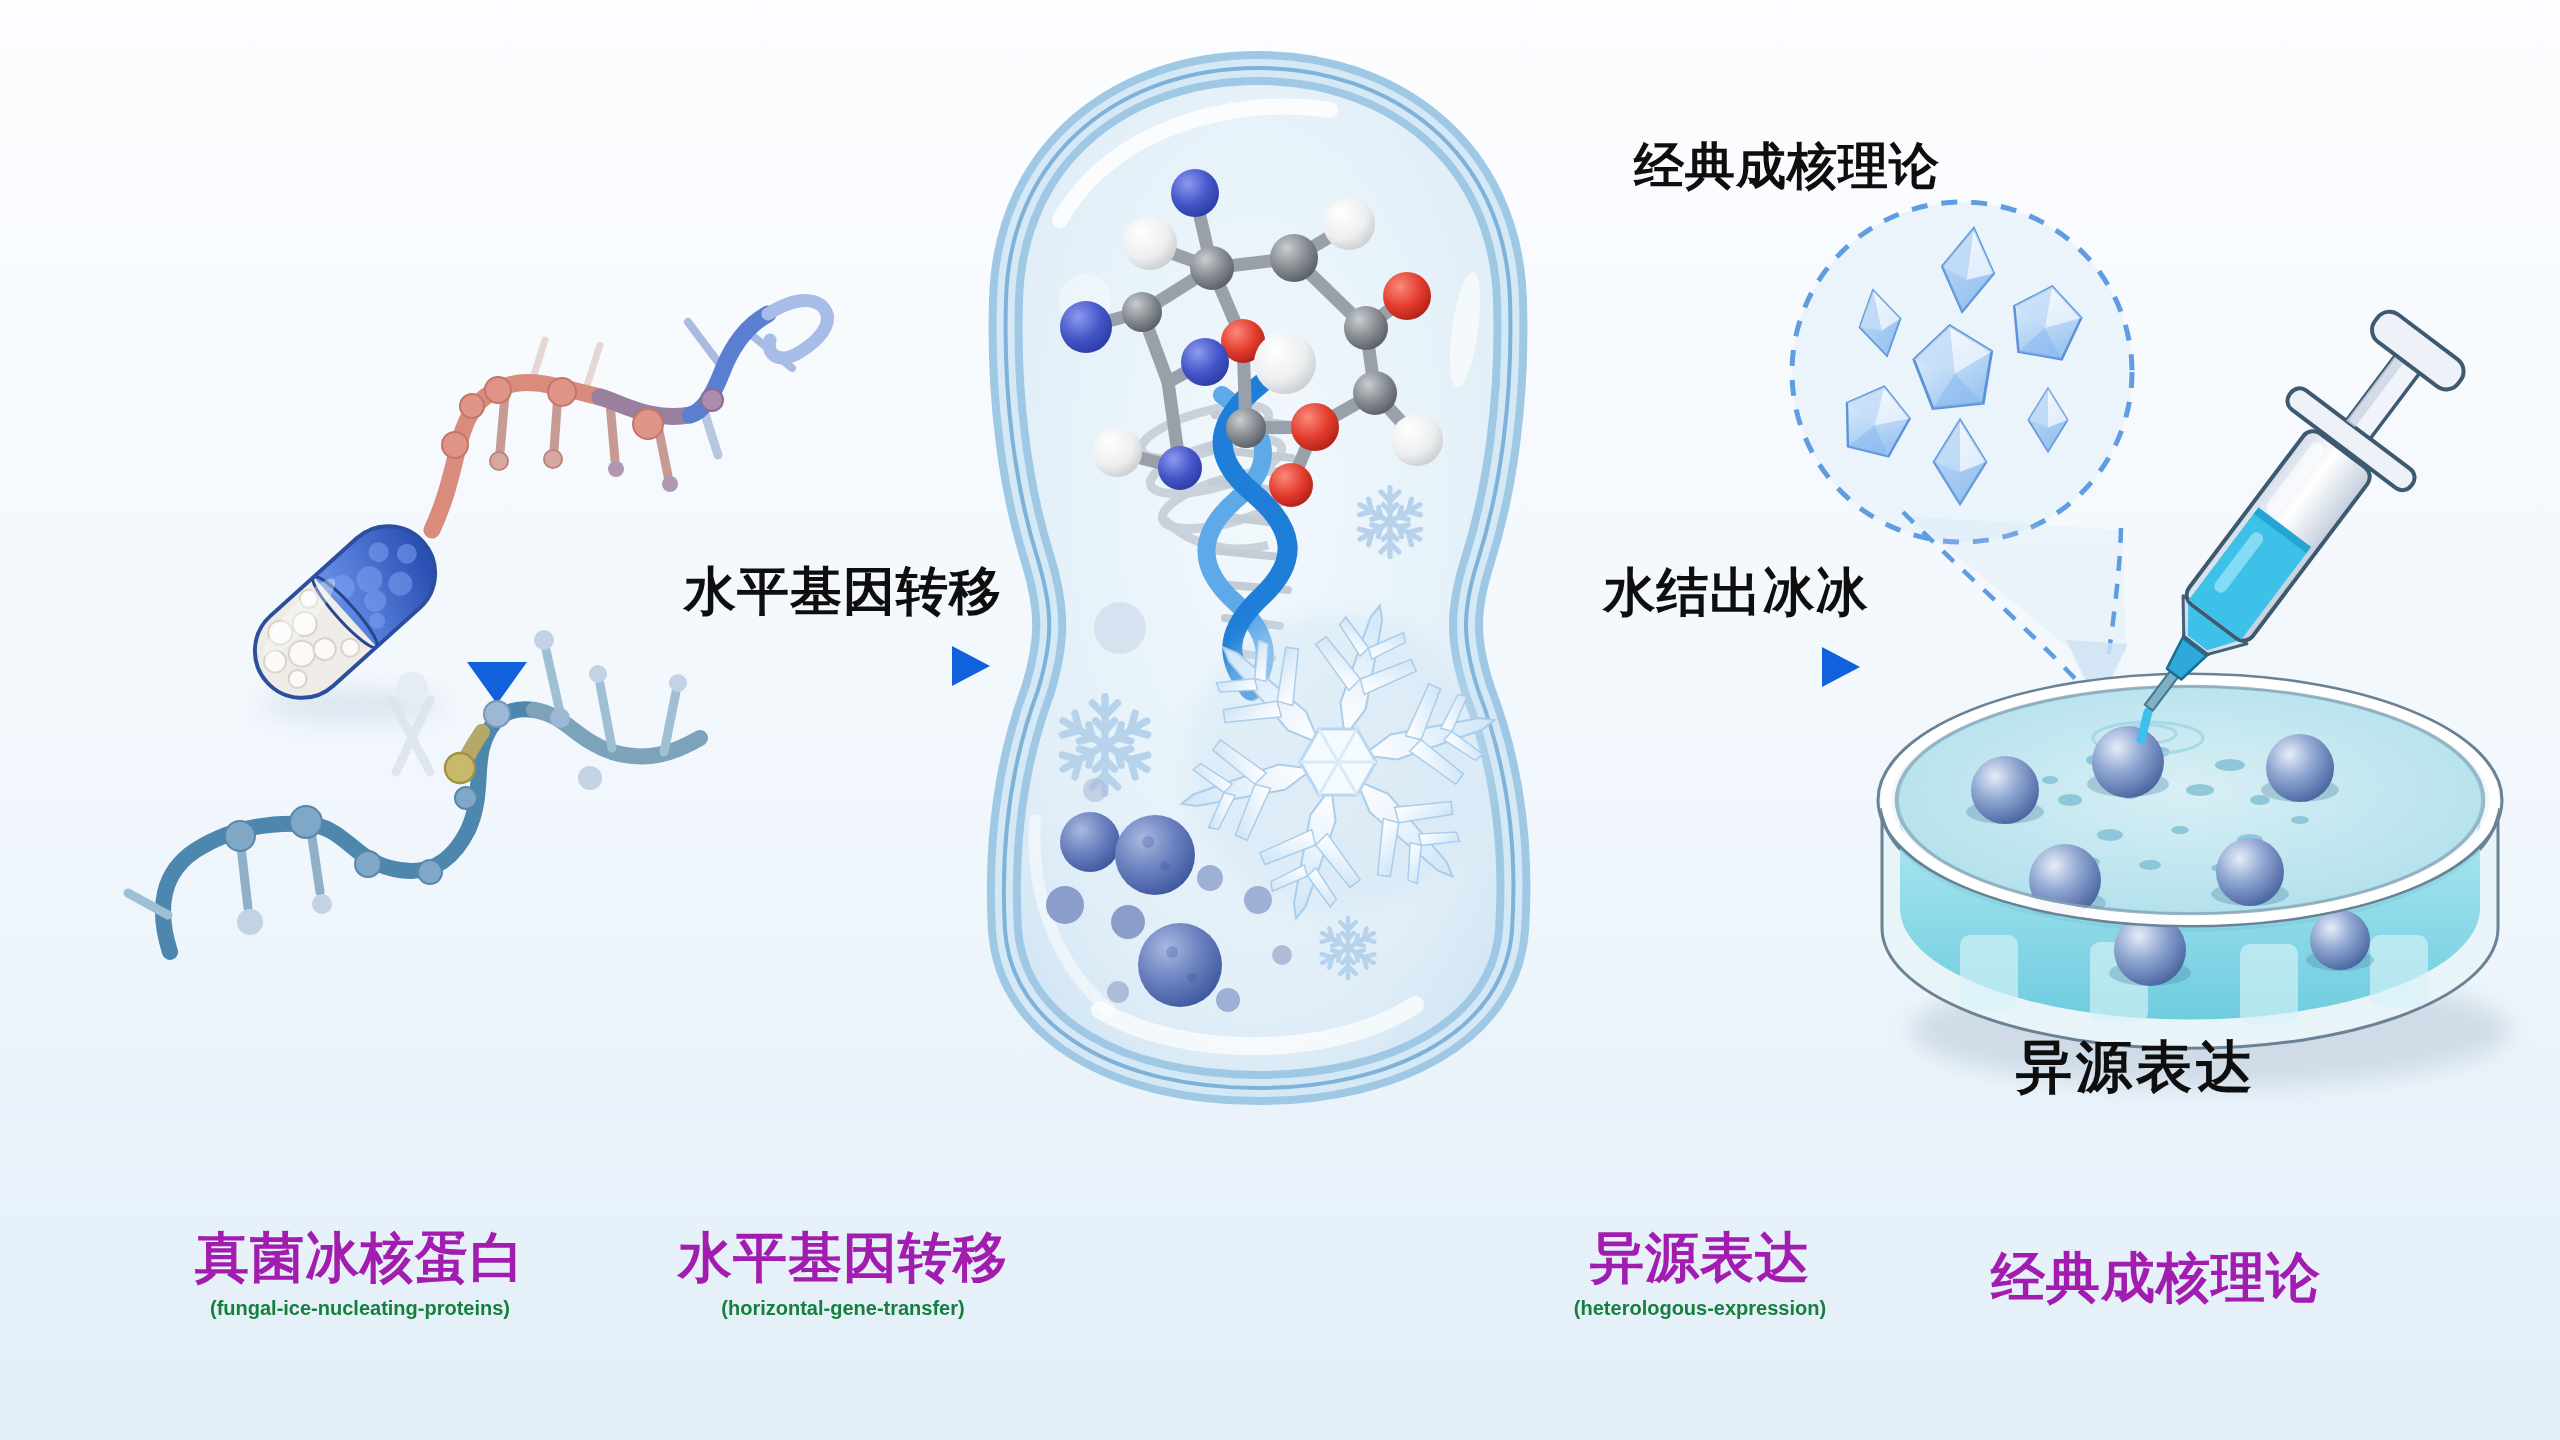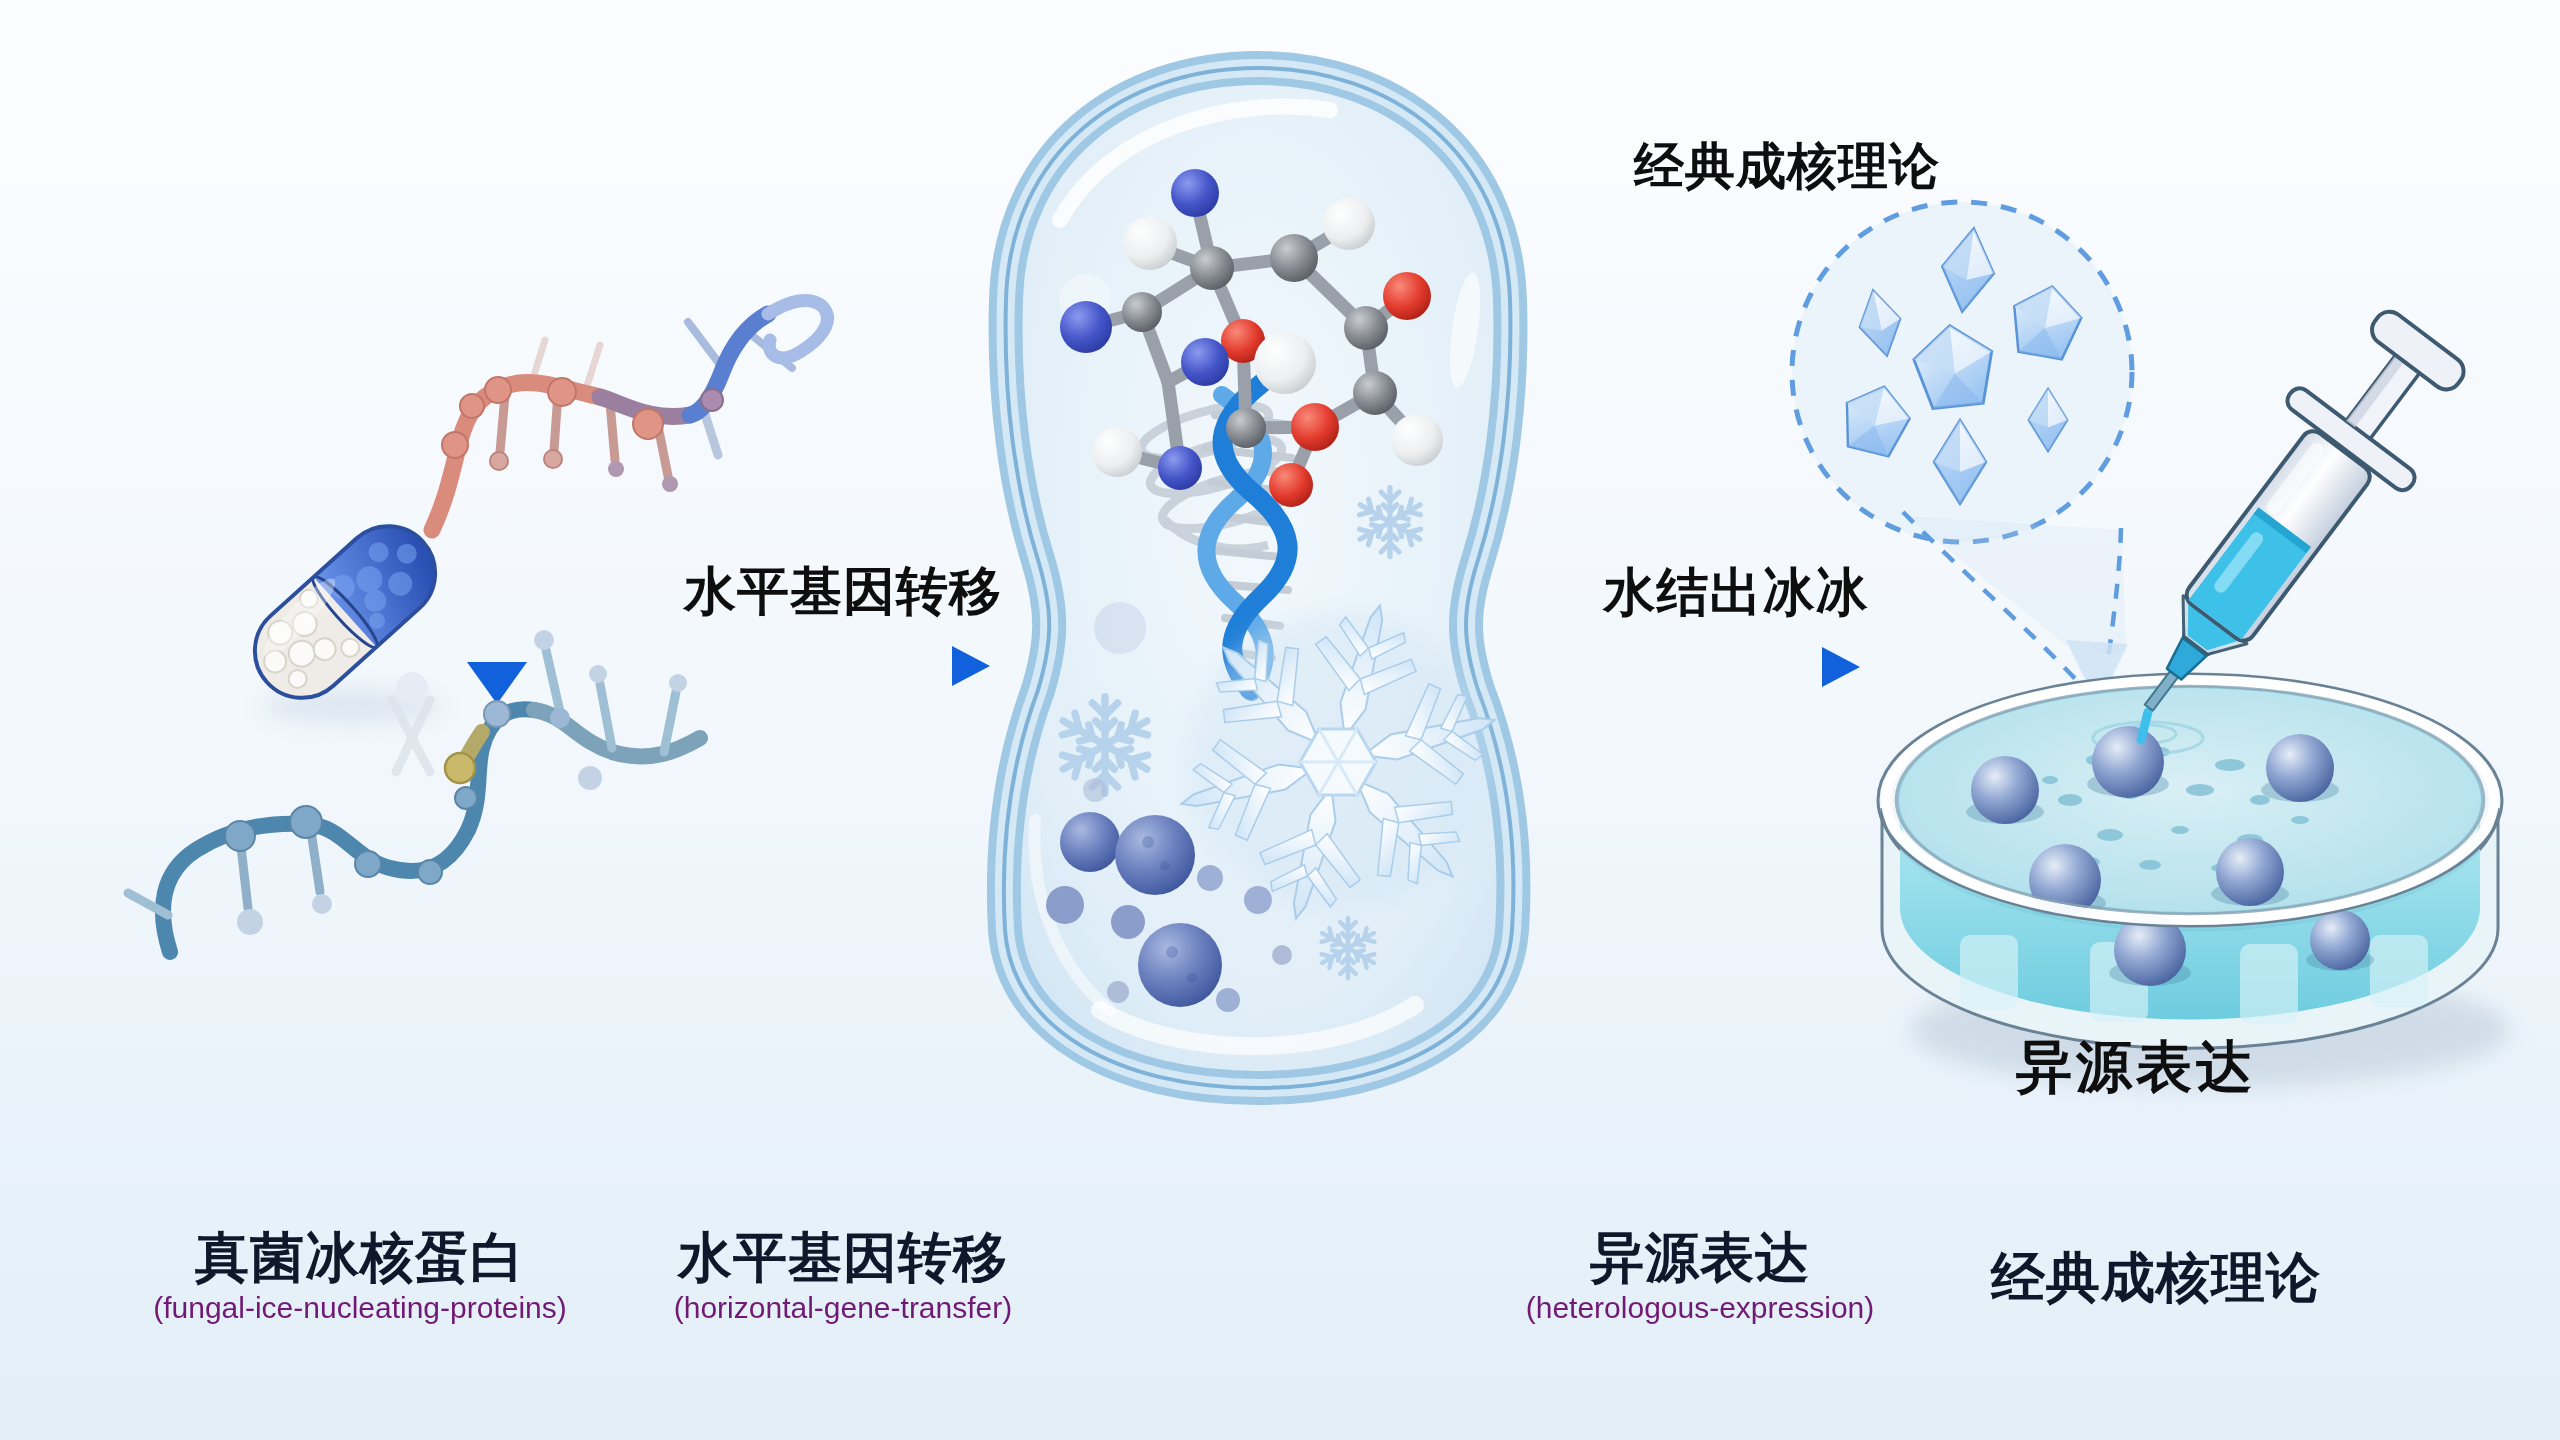--- a/index.html
+++ b/index.html
@@ -5,22 +5,22 @@
   html,body{margin:0;padding:0;background:#eef4fa;}
   #canvas{position:relative;width:2560px;height:1440px;overflow:hidden;
           font-family:"Liberation Sans","DejaVu Sans",sans-serif;}
   #art{position:absolute;left:0;top:0;}
   .lbl{position:absolute;transform:translate(-50%,-50%);white-space:nowrap;
        color:#0e0e0e;font-weight:700;text-align:center;}
   .arrow-lbl{font-size:52px;letter-spacing:1px;}
   .cnt-lbl{font-size:50px;letter-spacing:1px;}
   .dish-lbl{font-size:56px;letter-spacing:4px;}
   .gloss{position:absolute;transform:translate(-50%,-50%);text-align:center;white-space:nowrap;}
-  .gloss .zh{font-size:54px;font-weight:700;color:#0f172a;letter-spacing:1px;line-height:62px;}
-  .gloss .en{font-size:30px;font-weight:400;color:#701a75;line-height:40px;letter-spacing:0px;}
+  .gloss .zh{font-size:54px;font-weight:700;color:#a21caf;letter-spacing:1px;line-height:62px;}
+  .gloss .en{font-size:20px;font-weight:700;color:#15803d;line-height:40px;letter-spacing:0px;}
 </style>
 </head>
 <body>
 
 <div id="canvas">
 
 <svg id="art" width="2560" height="1440" viewBox="0 0 2560 1440" xmlns="http://www.w3.org/2000/svg">
   <defs>
     <linearGradient id="bgG" x1="0" y1="0" x2="0" y2="1">
       <stop offset="0" stop-color="#fcfdff"></stop>

